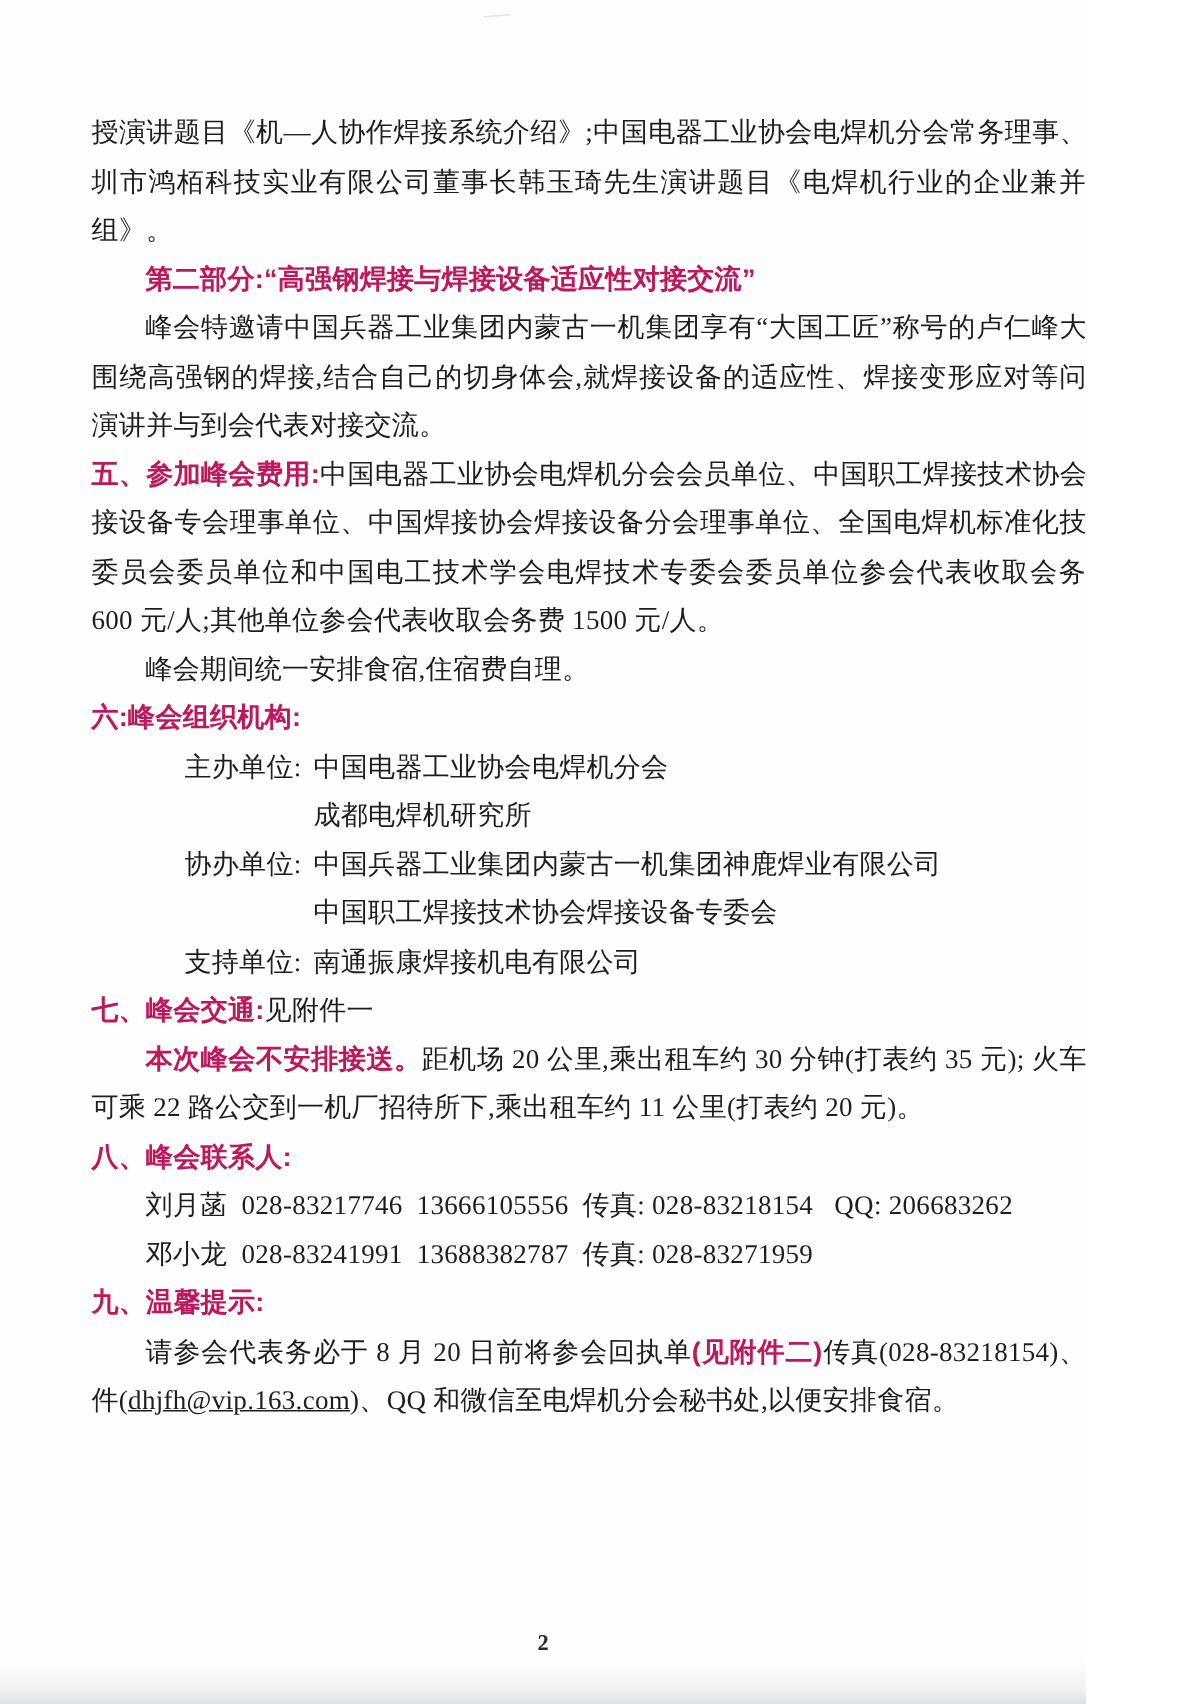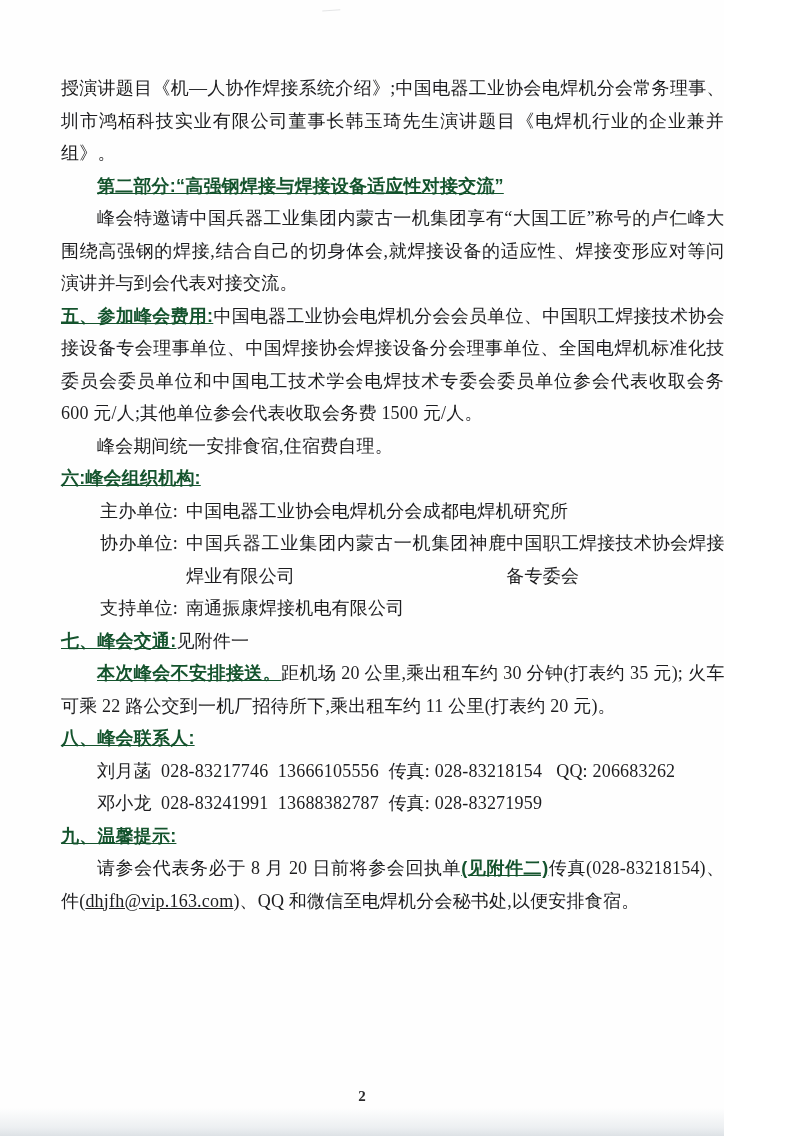--- a/index.html
+++ b/index.html
@@ -28,30 +28,29 @@
     font-size: 18px;
     line-height: 32.5px;
     text-align: justify;
     letter-spacing: 0.2px;
   }
   .para { margin: 0; }
   .indent { text-indent: 2em; }
   b, .bold {
     font-family: "Liberation Sans", "DejaVu Sans", sans-serif;
     font-weight: 700;
-    color: #14532d;
-    text-decoration: underline;
+    color: #be185d;
   }
   .org-row { display: flex; }
   .org-label {
     flex: none;
-    margin-left: 39px;
+    margin-left: 62px;
     width: 86px;
   }
-  .org-lines { display: flex; }
+  .org-lines { display: flex; flex-direction: column; }
   .contact {
     text-indent: 2em;
     white-space: pre-wrap;
   }
   .email {
     text-decoration: underline;
     color: inherit;
     cursor: pointer;
   }
   .page-number {

